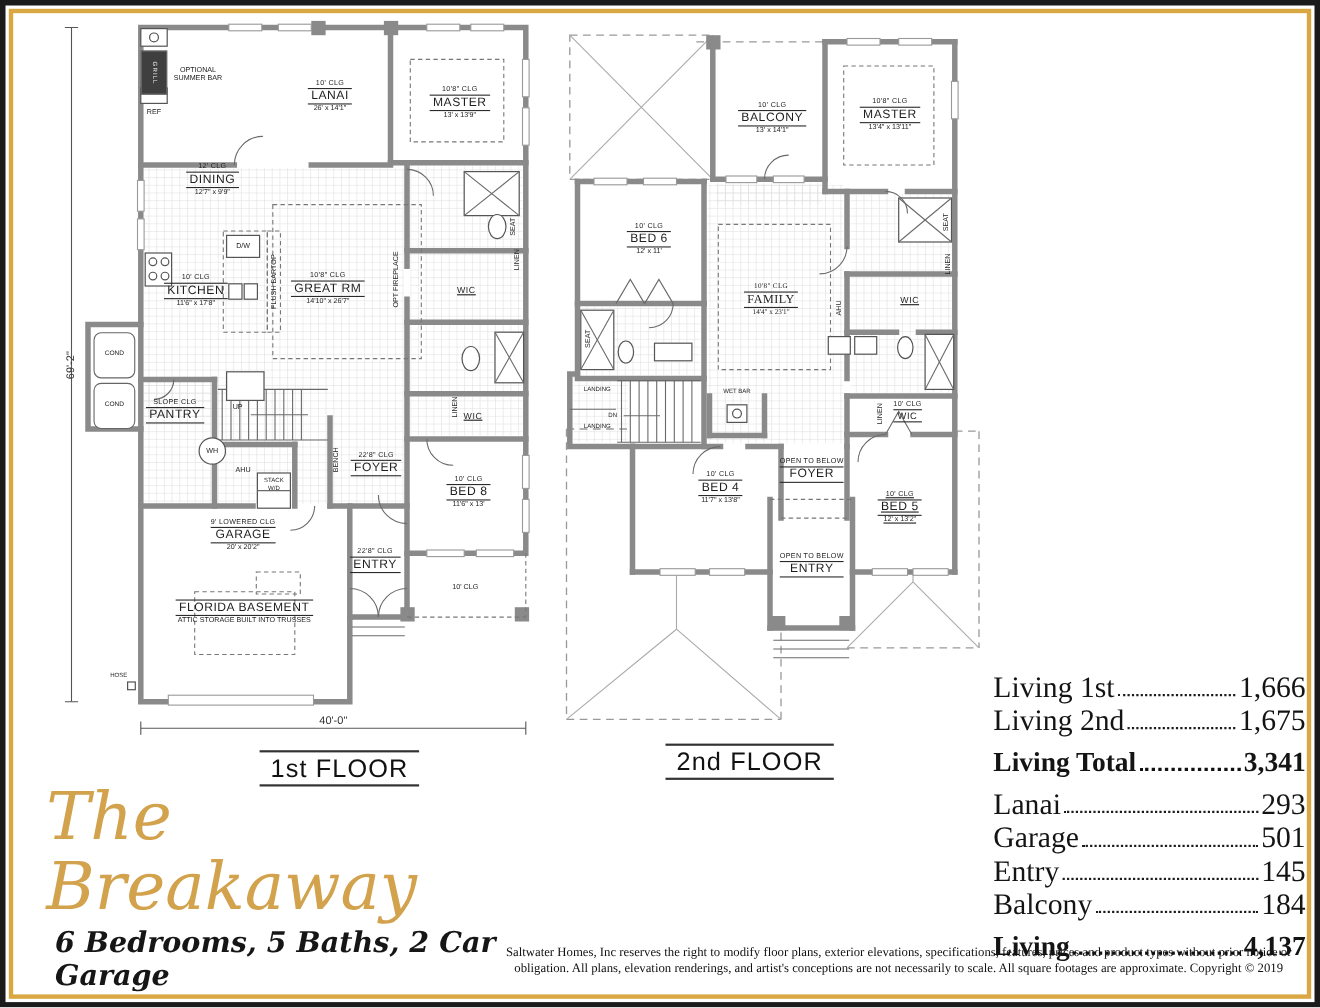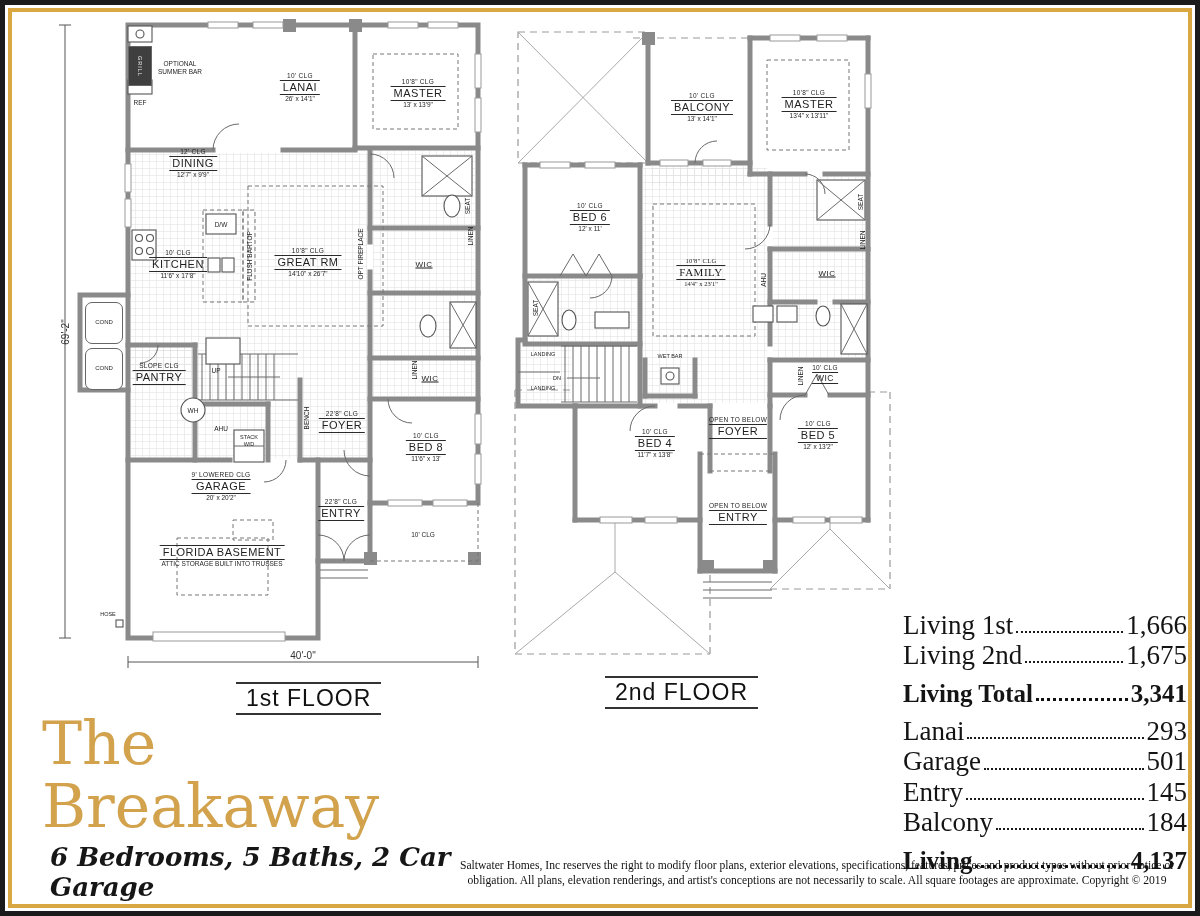--- a/index.html
+++ b/index.html
@@ -45,21 +45,21 @@
   
   .stats{position:absolute;left:903px;top:610px;width:284px;font-family:"Liberation Serif",serif;color:#141414;z-index:3;}
   .srow{display:flex;align-items:flex-end;font-size:27px;line-height:1.08;margin:1px 0;}
   .srow .lead{flex:1;border-bottom:2px dotted #1b1b1b;margin:0 3px 7px 3px;}
   .srow .val{white-space:nowrap;}
   .srow.bold{font-weight:bold;font-size:25px;margin:10px 0;}
   .srow.bold .lead{border-bottom:3.5px dotted #111;margin-bottom:6px;}
 
   
   .brand{position:absolute;left:42px;top:712px;width:440px;z-index:3;}
-  .brand-title{font-family:"DejaVu Serif",serif;font-size:60px;color:#d2a24c;line-height:1.05;}
+  .brand-title{font-family:"DejaVu Serif",serif;font-style:italic;font-size:60px;color:#d2a24c;line-height:1.05;}
   .brand-sub{font-family:"DejaVu Serif",serif;font-style:italic;font-weight:bold;font-size:26px;color:#161616;margin-top:4px;margin-left:8px;}
 
   .disclaimer{position:absolute;left:443px;top:858px;width:748px;text-align:center;
               font-family:"Liberation Serif",serif;font-size:11.6px;line-height:1.3;color:#111;z-index:3;}
 </style>
 </head>
 <body>
 
 <div class="page">
   <div class="border-outer"></div>
@@ -207,21 +207,21 @@
     <div class="rl" style="left:135px;top:134px;">
       <div class="c">12' CLG</div>
       <div class="n">DINING</div>
       <div class="d">12'7" x 9'9"</div>
     </div>
     <div class="rl" style="left:120px;top:235px;">
       <div class="c">10' CLG</div>
       <div class="n">KITCHEN</div>
       <div class="d">11'6" x 17'8"</div>
     </div>
-    <div class="rl" style="left:250px;top:233px;">
+    <div class="rl" style="left:240px;top:233px;">
       <div class="c">10'8" CLG</div>
       <div class="n">GREAT RM</div>
       <div class="d">14'10" x 26'7"</div>
     </div>
     <div class="rl" style="left:101px;top:348px;">
       <div class="c">SLOPE CLG</div>
       <div class="n">PANTRY</div>
     </div>
     <div class="rl" style="left:284px;top:396px;">
       <div class="c">22'8" CLG</div>
@@ -433,21 +433,21 @@
     <div class="rl" style="left:196px;top:243px;font-family:Liberation Serif, serif;">
       <div class="c">10'8" CLG</div>
       <div class="n">FAMILY</div>
       <div class="d">14'4" x 23'1"</div>
     </div>
     <div class="rl" style="left:150px;top:414px;">
       <div class="c">10' CLG</div>
       <div class="n">BED 4</div>
       <div class="d">11'7" x 13'8"</div>
     </div>
-    <div class="rl" style="left:313px;top:406px;">
+    <div class="rl" style="left:313px;top:432px;text-decoration:underline;">
       <div class="c">10' CLG</div>
       <div class="n">BED 5</div>
       <div class="d">12' x 13'2"</div>
     </div>
     <div class="rl" style="left:233px;top:402px;">
       <div class="c">OPEN TO BELOW</div>
       <div class="n">FOYER</div>
     </div>
     <div class="rl" style="left:233px;top:488px;">
       <div class="c">OPEN TO BELOW</div>

